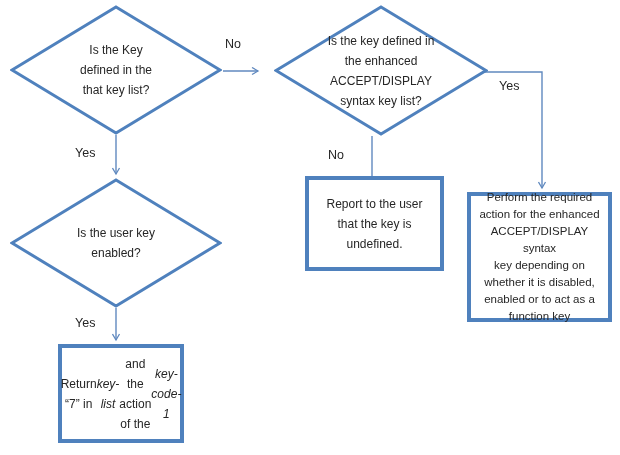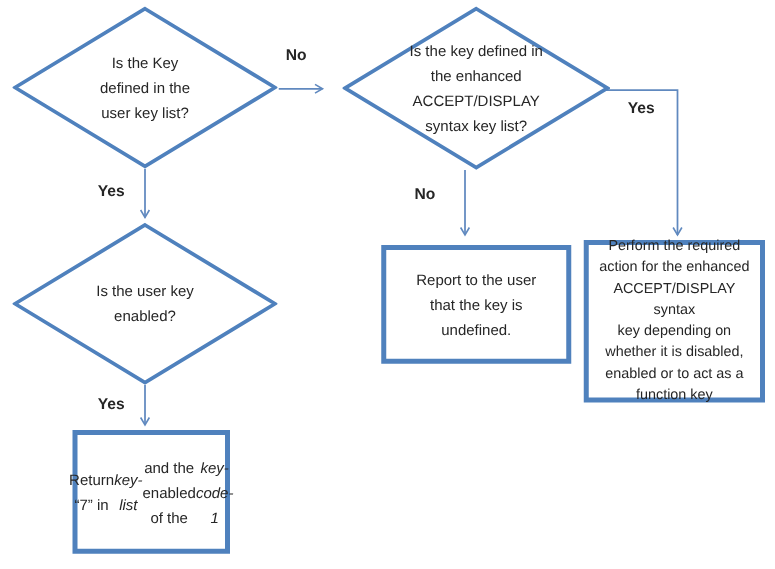--- a/index.html
+++ b/index.html
@@ -70,32 +70,31 @@
     padding: 14px 3px;
   }
   #node-r-perform .node-text {
     font-size: 11.5px;
     line-height: 17px;
   }
   .edge-label {
     position: absolute;
     font-size: 12.5px;
     color: var(--label-text);
-    text-align: center;
+    text-align: left;
     white-space: nowrap;
-    font-weight: bold;
   }
   .it { font-style: italic; }
 
   
   #node-d1 { left: 10px; top: 5px;   width: 212px; height: 130px; }
   #node-d2 { left: 10px; top: 178px; width: 212px; height: 130px; }
   #node-d3 { left: 274px; top: 5px;  width: 214px; height: 131px; }
   #node-r-return  { left: 58px;  top: 344px; width: 126px; height: 99px; }
-  #node-r-report  { left: 305px; top: 196px; width: 152px; height: 95px; }
+  #node-r-report  { left: 305px; top: 176px; width: 139px; height: 95px; }
   #node-r-perform { left: 467px; top: 192px; width: 145px; height: 130px; }
 
   #label-e1 { left: 225px; top: 37px;  width: 24px; }
   #label-e2 { left: 75px;  top: 146px; width: 28px; }
   #label-e3 { left: 75px;  top: 316px; width: 28px; }
   #label-e4 { left: 328px; top: 148px; width: 24px; }
   #label-e5 { left: 499px; top: 79px;  width: 28px; }
 </style>
 </head>
 <body>
@@ -114,21 +113,21 @@
     <path class="edge-path" d="M372,136 L372,188" marker-end="url(#arrow)"></path>
     <path class="edge-path" d="M476,72 L542,72 L542,188" marker-end="url(#arrow)"></path>
   </svg>
 
   <div class="node" id="node-d1">
     <svg class="diamond-svg" width="212" height="130" viewBox="0 0 212 130">
       <polygon points="106,2 210,65 106,128 2,65"></polygon>
     </svg>
     <div class="node-text">Is the Key
 defined in the
-user key list?</div>
+that key list?</div>
   </div>
 
   <div class="node" id="node-d3">
     <svg class="diamond-svg" width="214" height="131" viewBox="0 0 214 131">
       <polygon points="107,2 212,65.5 107,129 2,65.5"></polygon>
     </svg>
     <div class="node-text">Is the key defined in
 the enhanced
 ACCEPT/DISPLAY
 syntax key list?</div>
@@ -137,21 +136,21 @@
   <div class="node" id="node-d2">
     <svg class="diamond-svg" width="212" height="130" viewBox="0 0 212 130">
       <polygon points="106,2 210,65 106,128 2,65"></polygon>
     </svg>
     <div class="node-text">Is the user key
 enabled?</div>
   </div>
 
   <div class="node process" id="node-r-return">
     <div class="node-text"><span>Return “7” in </span><span class="it">key-
-list</span><span> and the enabled
+list</span><span> and the action
 of the </span><span class="it">key-code-1</span></div>
   </div>
 
   <div class="node process" id="node-r-report">
     <div class="node-text">Report to the user
 that the key is
 undefined.</div>
   </div>
 
   <div class="node process" id="node-r-perform">

